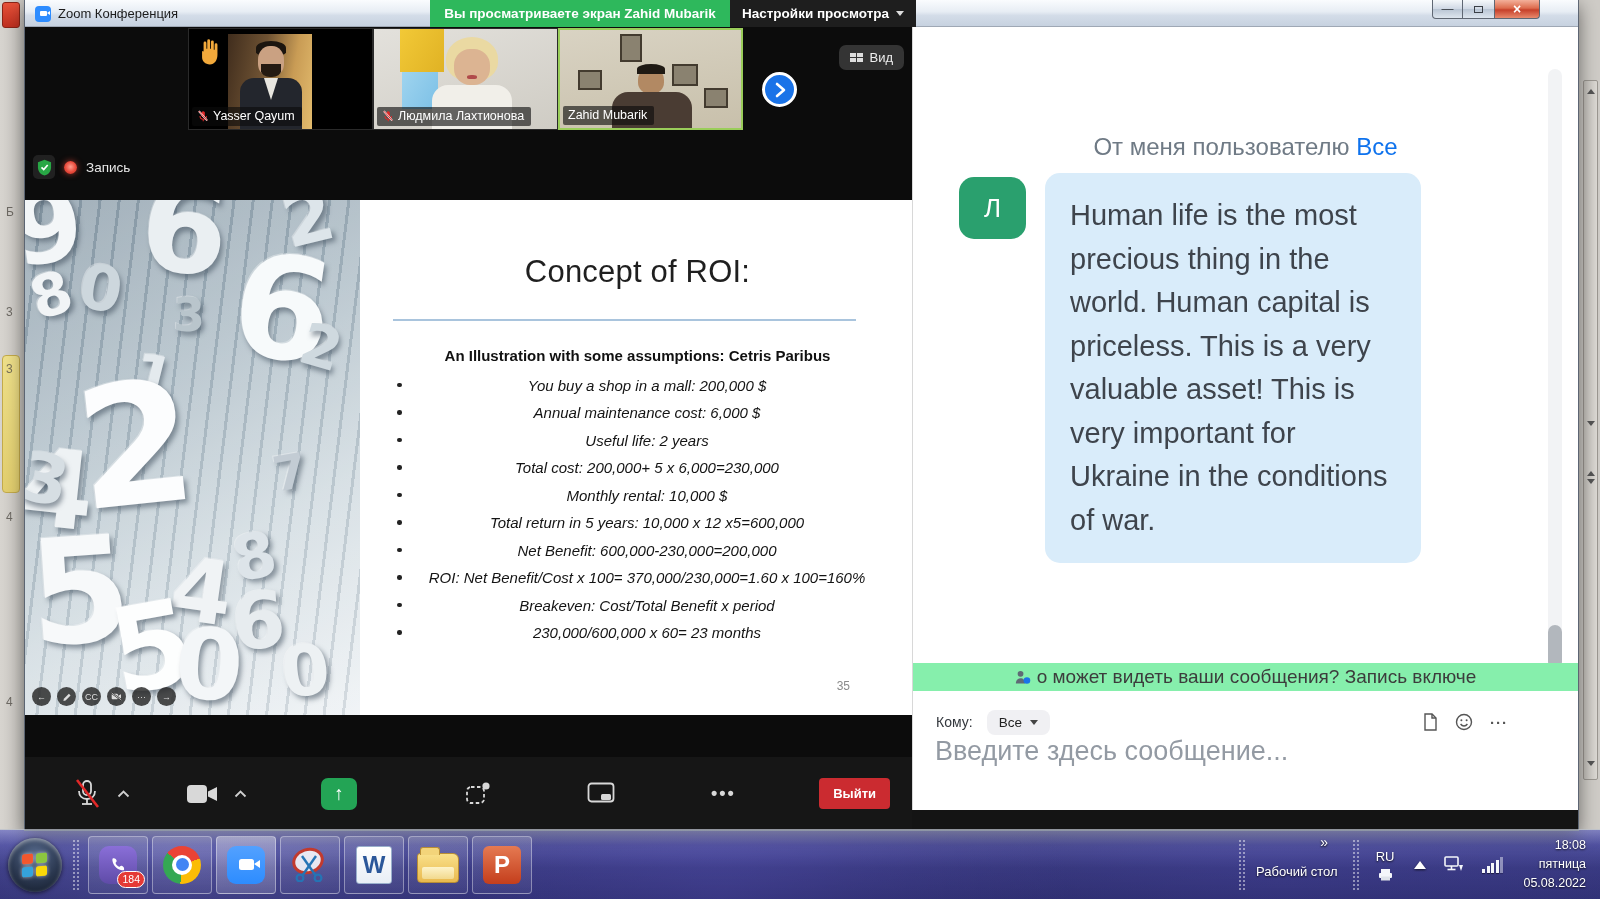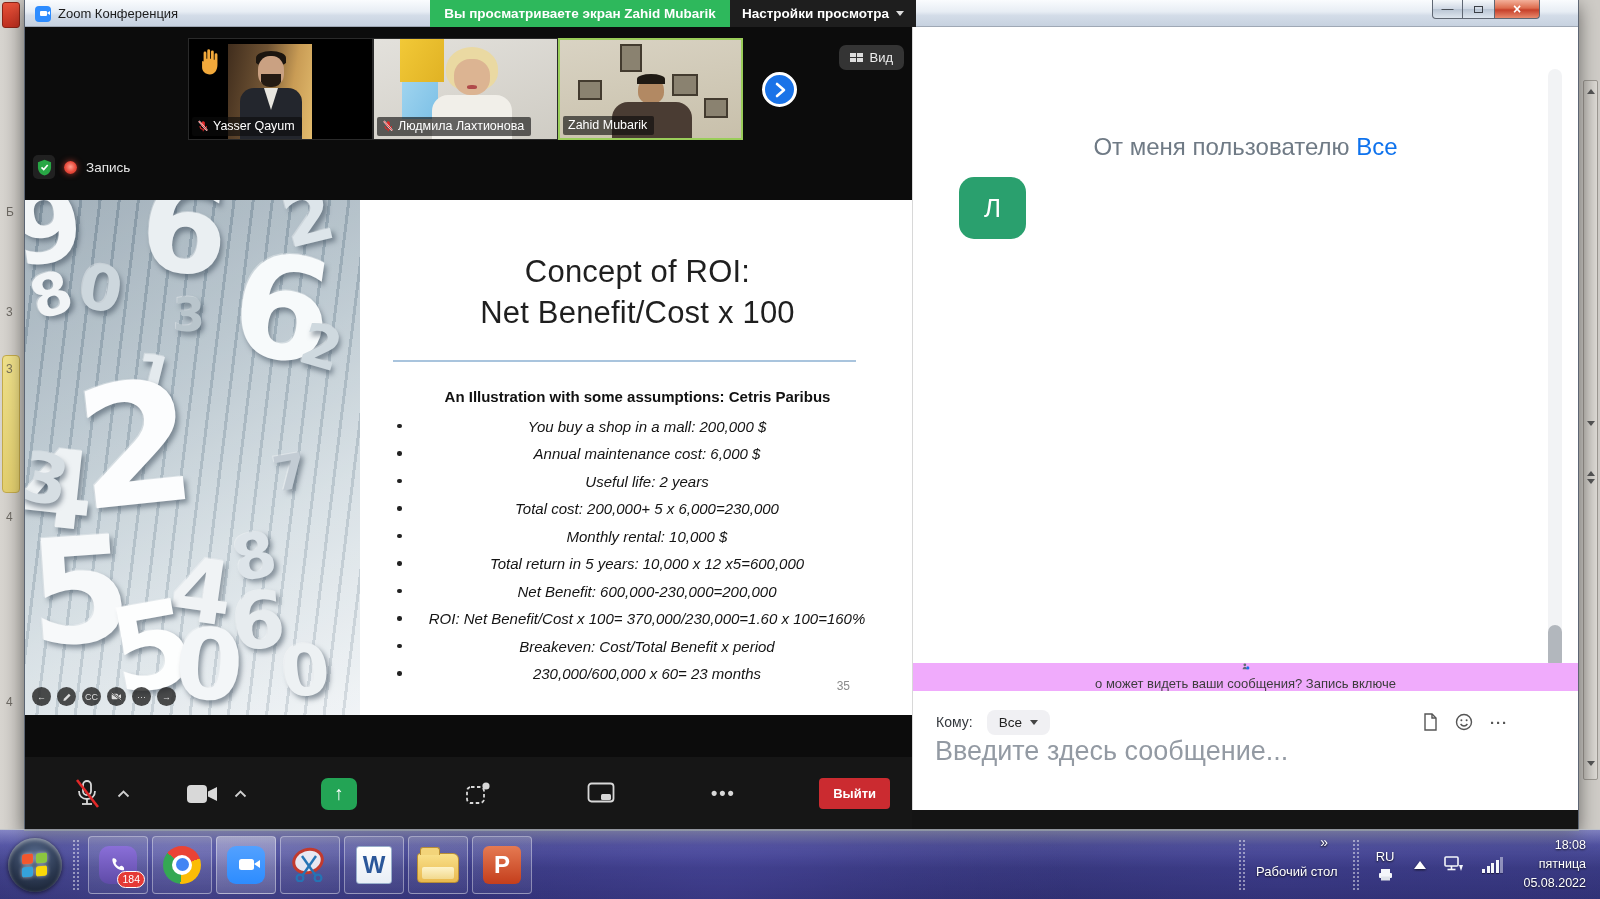--- a/index.html
+++ b/index.html
@@ -36,21 +36,21 @@
   .dd-arrow.dark{border-top-color:#444;}
   .win-controls{position:absolute;right:38px;top:0;display:flex;}
   .wc{height:19px;border:1px solid #5f6773;border-top:none;display:flex;align-items:center;justify-content:center;color:#3a3f46;font-size:12px;background:linear-gradient(180deg,#f5f8fb,#cfd8e4 50%,#b9c5d4 52%,#dde5ee);}
   .wc.min{width:31px;border-radius:0 0 0 4px;}
   .wc.max{width:31px;border-left:none;border-right:none;}
   .wc.max i{width:9px;height:7px;border:1.5px solid #3a3f46;display:block;}
   .wc.close{width:46px;border-radius:0 0 4px 0;background:linear-gradient(180deg,#f3b09a,#dd6c4e 45%,#c6402a 55%,#e98a6d);color:#fff;font-weight:bold;font-size:14px;}
   .zbody{position:relative;display:flex;height:803px;}
   
   .meeting{position:relative;width:887px;height:803px;background:#0c0c0c;flex:none;}
-  .strip{position:absolute;left:163px;top:11px;display:flex;}
+  .strip{position:absolute;left:163px;top:1px;display:flex;}
   .vtile{position:relative;width:185px;height:102px;background:#000;border:1px solid #2a2a2a;overflow:hidden;flex:none;}
   .vtile.active{border:2px solid #9acd5a;}
   .hand{position:absolute;left:7px;top:8px;z-index:3;}
   .photo1{position:absolute;left:39px;top:5px;width:84px;height:95px;background:linear-gradient(100deg,#402d1d 0%,#6e5233 40%,#c99c55 72%,#e3bc6e 100%);}
   .p1-head{position:absolute;left:30px;top:12px;width:26px;height:30px;background:#caa182;border-radius:45% 45% 40% 40%;}
   .p1-hair{position:absolute;left:28px;top:7px;width:30px;height:14px;background:#1b150f;border-radius:50% 50% 20% 20%;}
   .p1-beard{position:absolute;left:33px;top:30px;width:20px;height:13px;background:#241a12;border-radius:0 0 45% 45%;}
   .p1-body{position:absolute;left:12px;top:44px;width:62px;height:51px;background:#23262d;border-radius:14px 14px 0 0;}
   .p1-shirt{position:absolute;left:36px;top:44px;width:14px;height:22px;background:#e8e6e0;clip-path:polygon(0 0,100% 0,50% 100%);}
   .wall2{position:absolute;inset:0;background:linear-gradient(160deg,#e3e1dc,#cfccc4);}
@@ -105,21 +105,21 @@
   .chat{position:relative;width:666px;height:783px;background:#fff;flex:none;border-left:1px solid #d8d8d8;}
   .chat-head{position:relative;height:48px;}
   .chat-chev{position:absolute;left:22px;top:17px;cursor:pointer;}
   .chat-title{position:absolute;left:0;right:0;top:15px;text-align:center;font-size:15px;font-weight:bold;color:#232333;}
   .msg-from{position:absolute;left:0;width:100%;top:106px;text-align:center;font-size:24px;color:#6f7a85;}
   .msg-from a{color:#0e72ed;text-decoration:none;cursor:pointer;}
   .avatar{position:absolute;left:46px;top:150px;width:67px;height:62px;border-radius:15px;background:#2aa06e;color:#fff;font-size:26px;display:flex;align-items:center;justify-content:center;}
   .bubble{position:absolute;left:132px;top:146px;width:376px;background:#d9ecfa;border-radius:15px;padding:21px 25px;font-size:29px;line-height:1.5;color:#3e444c;}
   .chat-scroll{position:absolute;right:16px;top:42px;width:14px;height:600px;background:#f2f3f5;border-radius:7px;}
   .chat-scroll .thumb{position:absolute;left:0;bottom:0;width:14px;height:44px;background:#b2b7bd;border-radius:7px;cursor:pointer;}
-  .chat-status{position:absolute;left:0;top:636px;width:100%;height:28px;background:#f0abfc;display:flex;align-items:center;justify-content:center;gap:6px;font-size:13px;color:#3c3c3c;flex-direction:column;}
+  .chat-status{position:absolute;left:0;top:636px;width:100%;height:28px;background:#86efac;display:flex;align-items:center;justify-content:center;gap:6px;font-size:19px;color:#3c3c3c;}
   .compose-row{position:absolute;left:23px;right:20px;top:680px;height:30px;display:flex;align-items:center;}
   .to-label{font-size:14px;color:#33373d;}
   .to-pill{margin-left:14px;background:#f0f0f3;border-radius:8px;padding:5px 12px;font-size:13.5px;color:#222;display:flex;align-items:center;gap:8px;cursor:pointer;}
   .c-icons{margin-left:auto;display:flex;align-items:center;gap:17px;margin-right:50px;}
   .c-icons .ci{cursor:pointer;color:#555;font-size:15px;display:flex;align-items:center;}
   .chat-input{position:absolute;left:20px;top:708px;width:440px;border:none;outline:none;font-size:27px;color:#333;background:transparent;}
   .chat-input::placeholder{color:#939aa3;}
   
   .taskbar{position:absolute;left:0;top:829px;width:1600px;height:70px;
     background:linear-gradient(180deg,rgba(225,232,242,.42) 0%,rgba(130,140,160,.30) 22%,rgba(55,62,82,.38) 55%,rgba(35,40,58,.42) 100%);
@@ -324,21 +324,20 @@
               <span style="left: 146px; top: 348px; font-size: 88px; color: rgb(240, 243, 245); transform: rotate(8deg);">4</span>
               <span style="left: 206px; top: 382px; font-size: 78px; color: rgb(231, 236, 239); transform: rotate(-4deg);">6</span>
               <span style="left: 86px; top: 388px; font-size: 118px; color: rgb(253, 254, 254); transform: rotate(-10deg);">5</span>
               <span style="left: 150px; top: 416px; font-size: 98px; color: rgb(243, 246, 248); transform: rotate(4deg);">0</span>
               <span style="left: 276px; top: 118px; font-size: 58px; color: rgb(207, 217, 223); transform: rotate(16deg);">2</span>
               <span style="left: 256px; top: 436px; font-size: 70px; color: rgb(237, 241, 243); transform: rotate(-6deg);">0</span>
             </div>
           <div class="slide-main">
             <h1 class="slide-title">
               <span>Concept of ROI:</span><br>
-              <span>Net Benefit/Cost x 100</span>
             </h1>
             <div class="rule"></div>
             <p class="intro">An Illustration with some assumptions: Cetris Paribus</p>
             <ul class="bullets">
               <li>You buy a shop in a mall: 200,000 $</li>
               <li>Annual maintenance cost: 6,000 $</li>
               <li>Useful life: 2 years</li>
               <li>Total cost: 200,000+ 5 x 6,000=230,000</li>
               <li>Monthly rental: 10,000 $</li>
               <li>Total return in 5 years: 10,000 x 12 x5=600,000</li>
@@ -418,20 +417,21 @@
       </div>
 
       <div class="chat">
 
         <div class="msg-from">
           <span>От меня пользователю</span>
           <a>Все</a>
         </div>
 
         <div class="avatar">Л</div>
+        <div class="bubble">Human life is the most precious thing in the world. Human capital is priceless. This is a very valuable asset! This is very important for Ukraine in the conditions of war.</div>
 
         <div class="chat-scroll">
             <div class="thumb"></div>
           </div>
 
         <div class="chat-status">
           <svg width="16" height="15" viewBox="0 0 15 14">
               <circle cx="5.2" cy="3.6" r="2.7" fill="#5f6a75"></circle>
               <path d="M.8 12.6c0-3.2 2-5 4.4-5s4.4 1.8 4.4 5z" fill="#5f6a75"></path>
               <circle cx="11.2" cy="9.8" r="3.1" fill="#1a73e8"></circle>

